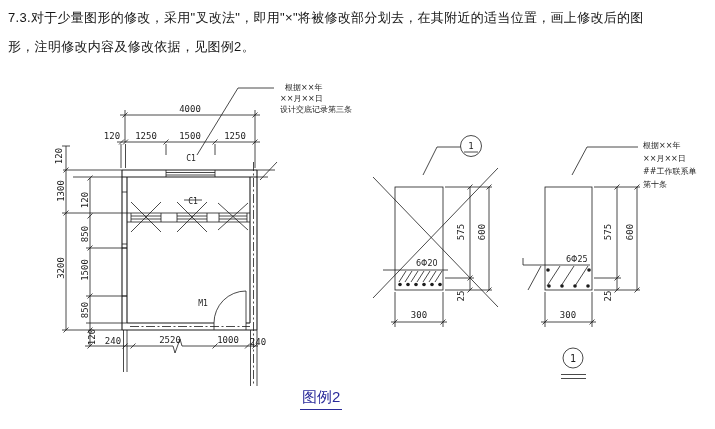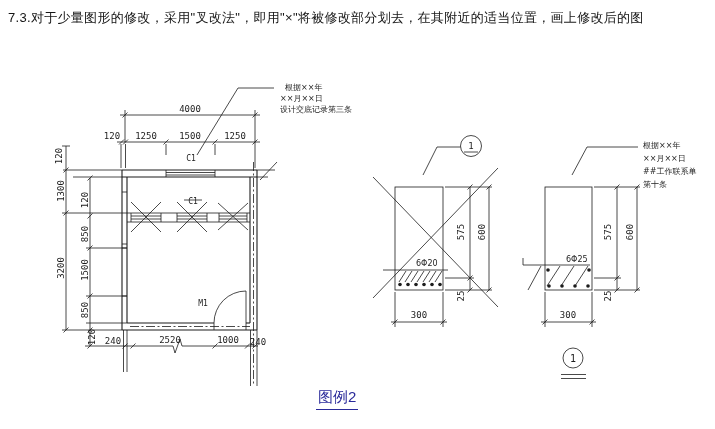--- a/index.html
+++ b/index.html
@@ -10,28 +10,29 @@
   .para div{white-space:nowrap;}
   #cad{position:absolute;left:0;top:0;}
   #cad line,#cad path,#cad rect,#cad circle,#cad polyline{stroke:#1c1c1c;fill:none;stroke-width:.8;}
   #cad .wall{stroke-width:1.1;}
   #cad .dot{fill:#1c1c1c;stroke:none;}
   #cad .dash{stroke-dasharray:9 2.5 2 2.5;}
   #cad text{fill:#1c1c1c;stroke:none;font-family:"DejaVu Sans Mono","Liberation Mono",monospace;
             font-size:9px;text-anchor:middle;}
   #cad text.cjk{font-family:"DejaVu Sans","Liberation Sans",sans-serif;font-size:8px;text-anchor:start;}
   #cad text.sm{font-size:8px;}
-  .caption{position:absolute;left:316px;top:388px;font-size:15px;color:#2a2a9a;
+  .caption{position:absolute;left:300px;top:388px;font-size:15px;color:#2a2a9a;
            border-bottom:1.5px solid #2a2a9a;padding:0 2px 2px 2px;cursor:pointer;}
 </style>
 </head>
 <body>
 
 <div class="para">
   <div>7.3.对于少量图形的修改，采用"叉改法"，即用"×"将被修改部分划去，在其附近的适当位置，画上修改后的图</div>
+  <div>形，注明修改内容及修改依据，见图例2。</div>
 </div>
 
 <svg id="cad" width="715" height="429" viewBox="0 0 715 429">
 
   <g>
 
     <line x1="120" y1="115" x2="260" y2="115"></line>
     <line x1="125" y1="110" x2="125" y2="142"></line>
     <line x1="255" y1="110" x2="255" y2="168"></line>
     <line x1="122.5" y1="117.5" x2="127.5" y2="112.5"></line>

